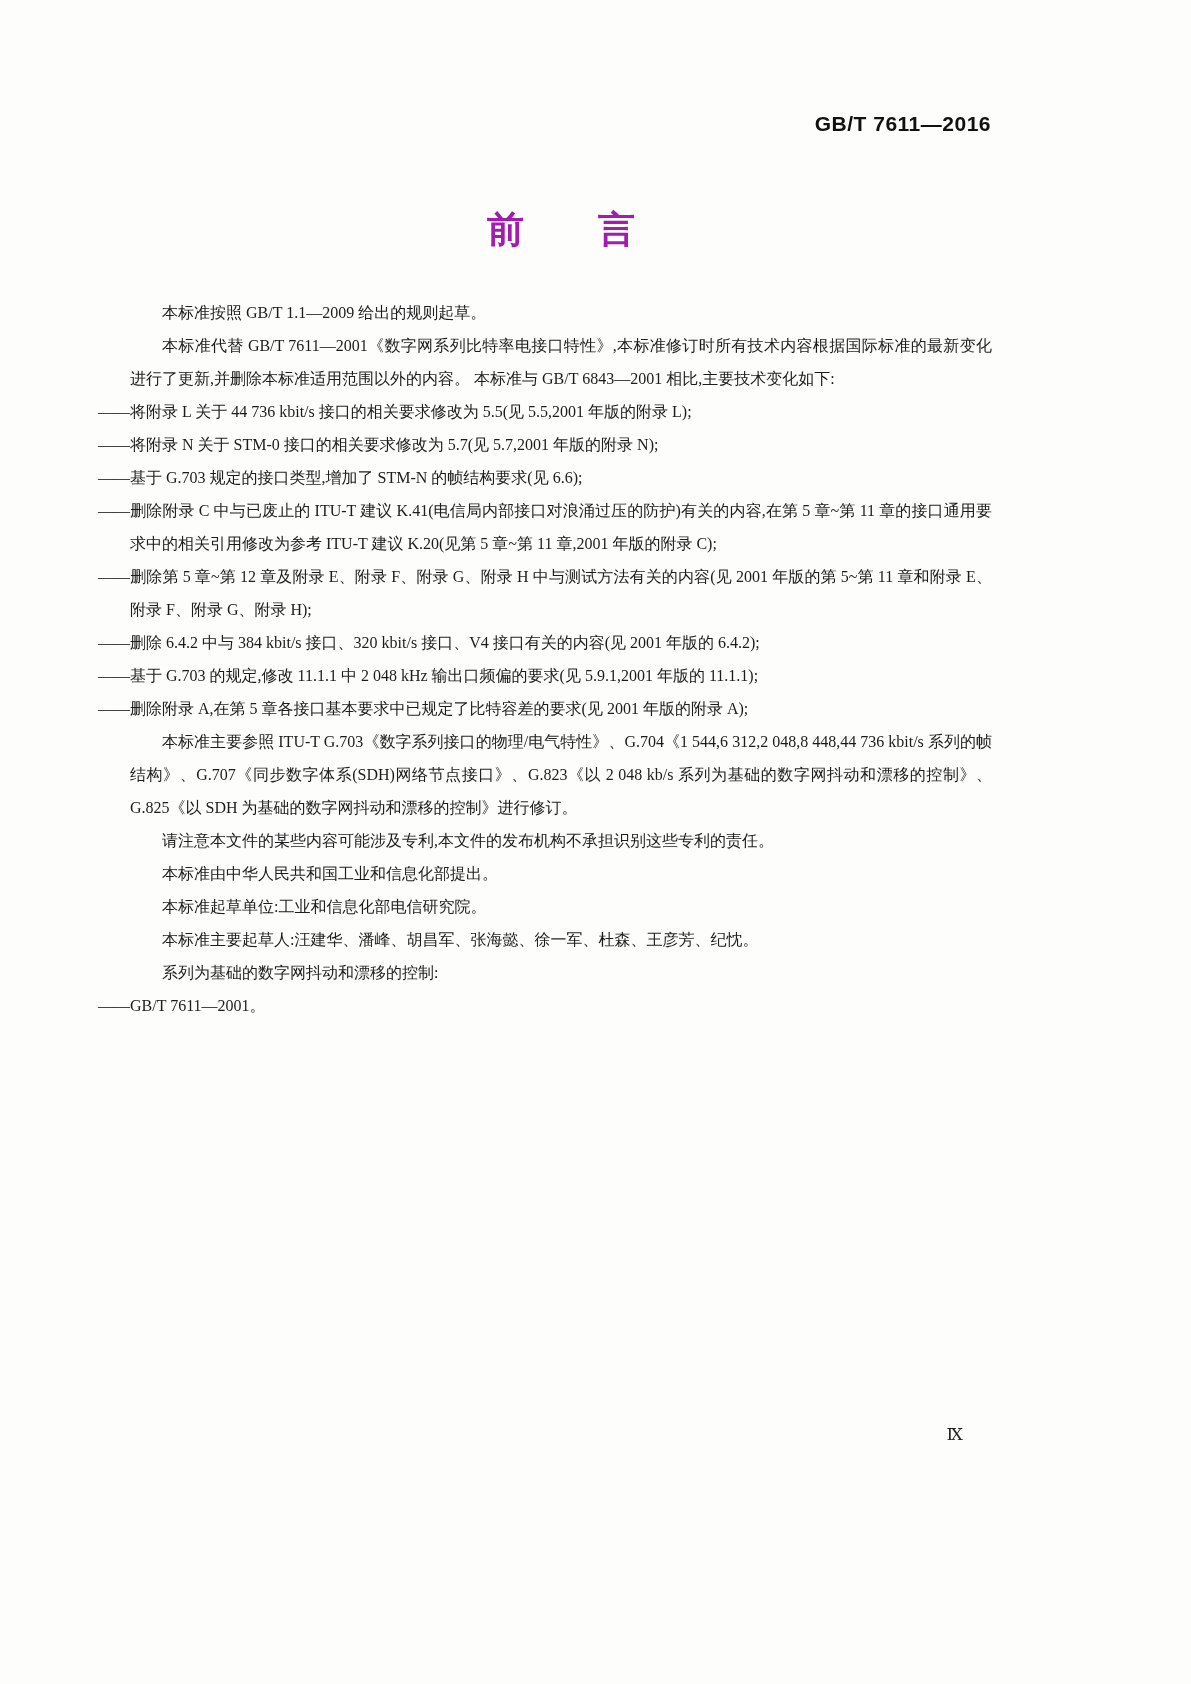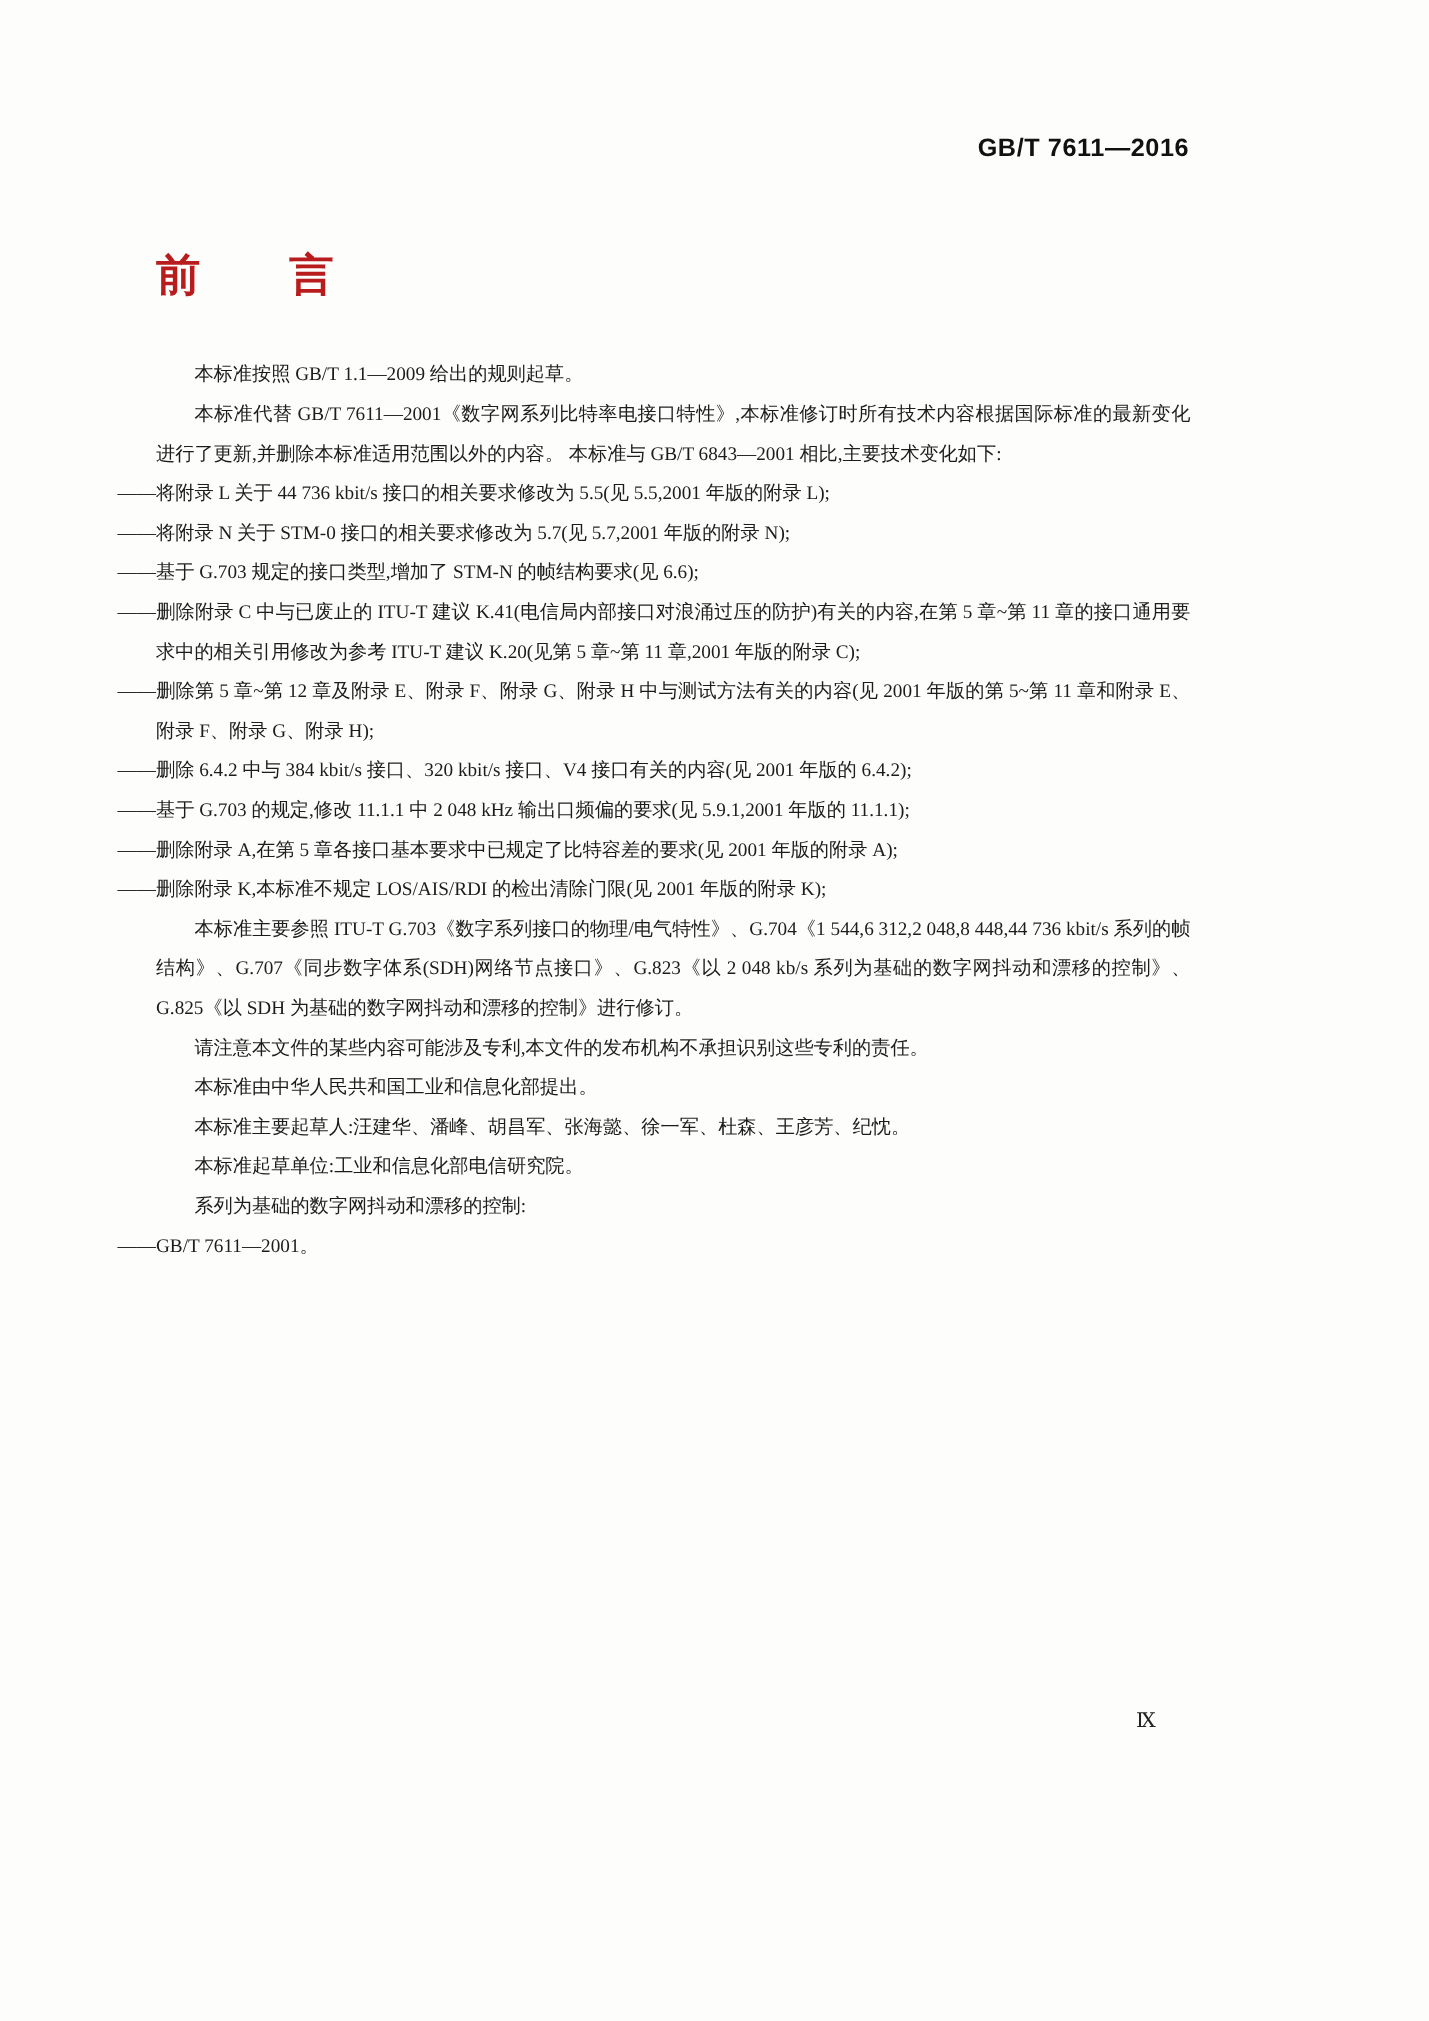--- a/index.html
+++ b/index.html
@@ -22,25 +22,25 @@
     font-weight: bold;
     font-size: 21px;
     letter-spacing: 0.5px;
     color: #111;
   }
   .title {
     position: absolute;
     top: 205px;
     left: 130px;
     width: 862px;
-    text-align: left;
+    text-align: center;
     font-family: "Liberation Sans", "DejaVu Sans", sans-serif;
     font-weight: bold;
     font-size: 37px;
-    color: #b91c1c;
+    color: #a21caf;
   }
   .body {
     position: absolute;
     top: 296px;
     left: 130px;
     width: 862px;
     font-size: 16px;
     line-height: 33px;
     text-align: justify;
   }
@@ -68,25 +68,24 @@
     <p class="para">本标准按照 GB/T 1.1—2009 给出的规则起草。</p>
     <p class="para">本标准代替 GB/T 7611—2001《数字网系列比特率电接口特性》,本标准修订时所有技术内容根据国际标准的最新变化进行了更新,并删除本标准适用范围以外的内容。 本标准与 GB/T 6843—2001 相比,主要技术变化如下:</p>
     <p class="list">——将附录 L 关于 44 736 kbit/s 接口的相关要求修改为 5.5(见 5.5,2001 年版的附录 L);</p>
     <p class="list">——将附录 N 关于 STM-0 接口的相关要求修改为 5.7(见 5.7,2001 年版的附录 N);</p>
     <p class="list">——基于 G.703 规定的接口类型,增加了 STM-N 的帧结构要求(见 6.6);</p>
     <p class="list">——删除附录 C 中与已废止的 ITU-T 建议 K.41(电信局内部接口对浪涌过压的防护)有关的内容,在第 5 章~第 11 章的接口通用要求中的相关引用修改为参考 ITU-T 建议 K.20(见第 5 章~第 11 章,2001 年版的附录 C);</p>
     <p class="list">——删除第 5 章~第 12 章及附录 E、附录 F、附录 G、附录 H 中与测试方法有关的内容(见 2001 年版的第 5~第 11 章和附录 E、附录 F、附录 G、附录 H);</p>
     <p class="list">——删除 6.4.2 中与 384 kbit/s 接口、320 kbit/s 接口、V4 接口有关的内容(见 2001 年版的 6.4.2);</p>
     <p class="list">——基于 G.703 的规定,修改 11.1.1 中 2 048 kHz 输出口频偏的要求(见 5.9.1,2001 年版的 11.1.1);</p>
     <p class="list">——删除附录 A,在第 5 章各接口基本要求中已规定了比特容差的要求(见 2001 年版的附录 A);</p>
-    <p class="list">——删除附录 K,本标准不规定 LOS/AIS/RDI 的检出清除门限(见 2001 年版的附录 K);</p>
     <p class="para">本标准主要参照 ITU-T G.703《数字系列接口的物理/电气特性》、G.704《1 544,6 312,2 048,8 448,44 736 kbit/s 系列的帧结构》、G.707《同步数字体系(SDH)网络节点接口》、G.823《以 2 048 kb/s 系列为基础的数字网抖动和漂移的控制》、G.825《以 SDH 为基础的数字网抖动和漂移的控制》进行修订。</p>
     <p class="para">请注意本文件的某些内容可能涉及专利,本文件的发布机构不承担识别这些专利的责任。</p>
     <p class="para">本标准由中华人民共和国工业和信息化部提出。</p>
+    <p class="para">本标准起草单位:工业和信息化部电信研究院。</p>
     <p class="para">本标准主要起草人:汪建华、潘峰、胡昌军、张海懿、徐一军、杜森、王彦芳、纪忱。</p>
-    <p class="para">本标准起草单位:工业和信息化部电信研究院。</p>
     <p class="para">系列为基础的数字网抖动和漂移的控制:</p>
     <p class="list">——GB/T 7611—2001。</p>
   </div>
 
   <div class="page-number">Ⅸ</div>
 
 </div>
 
 </body></html>

